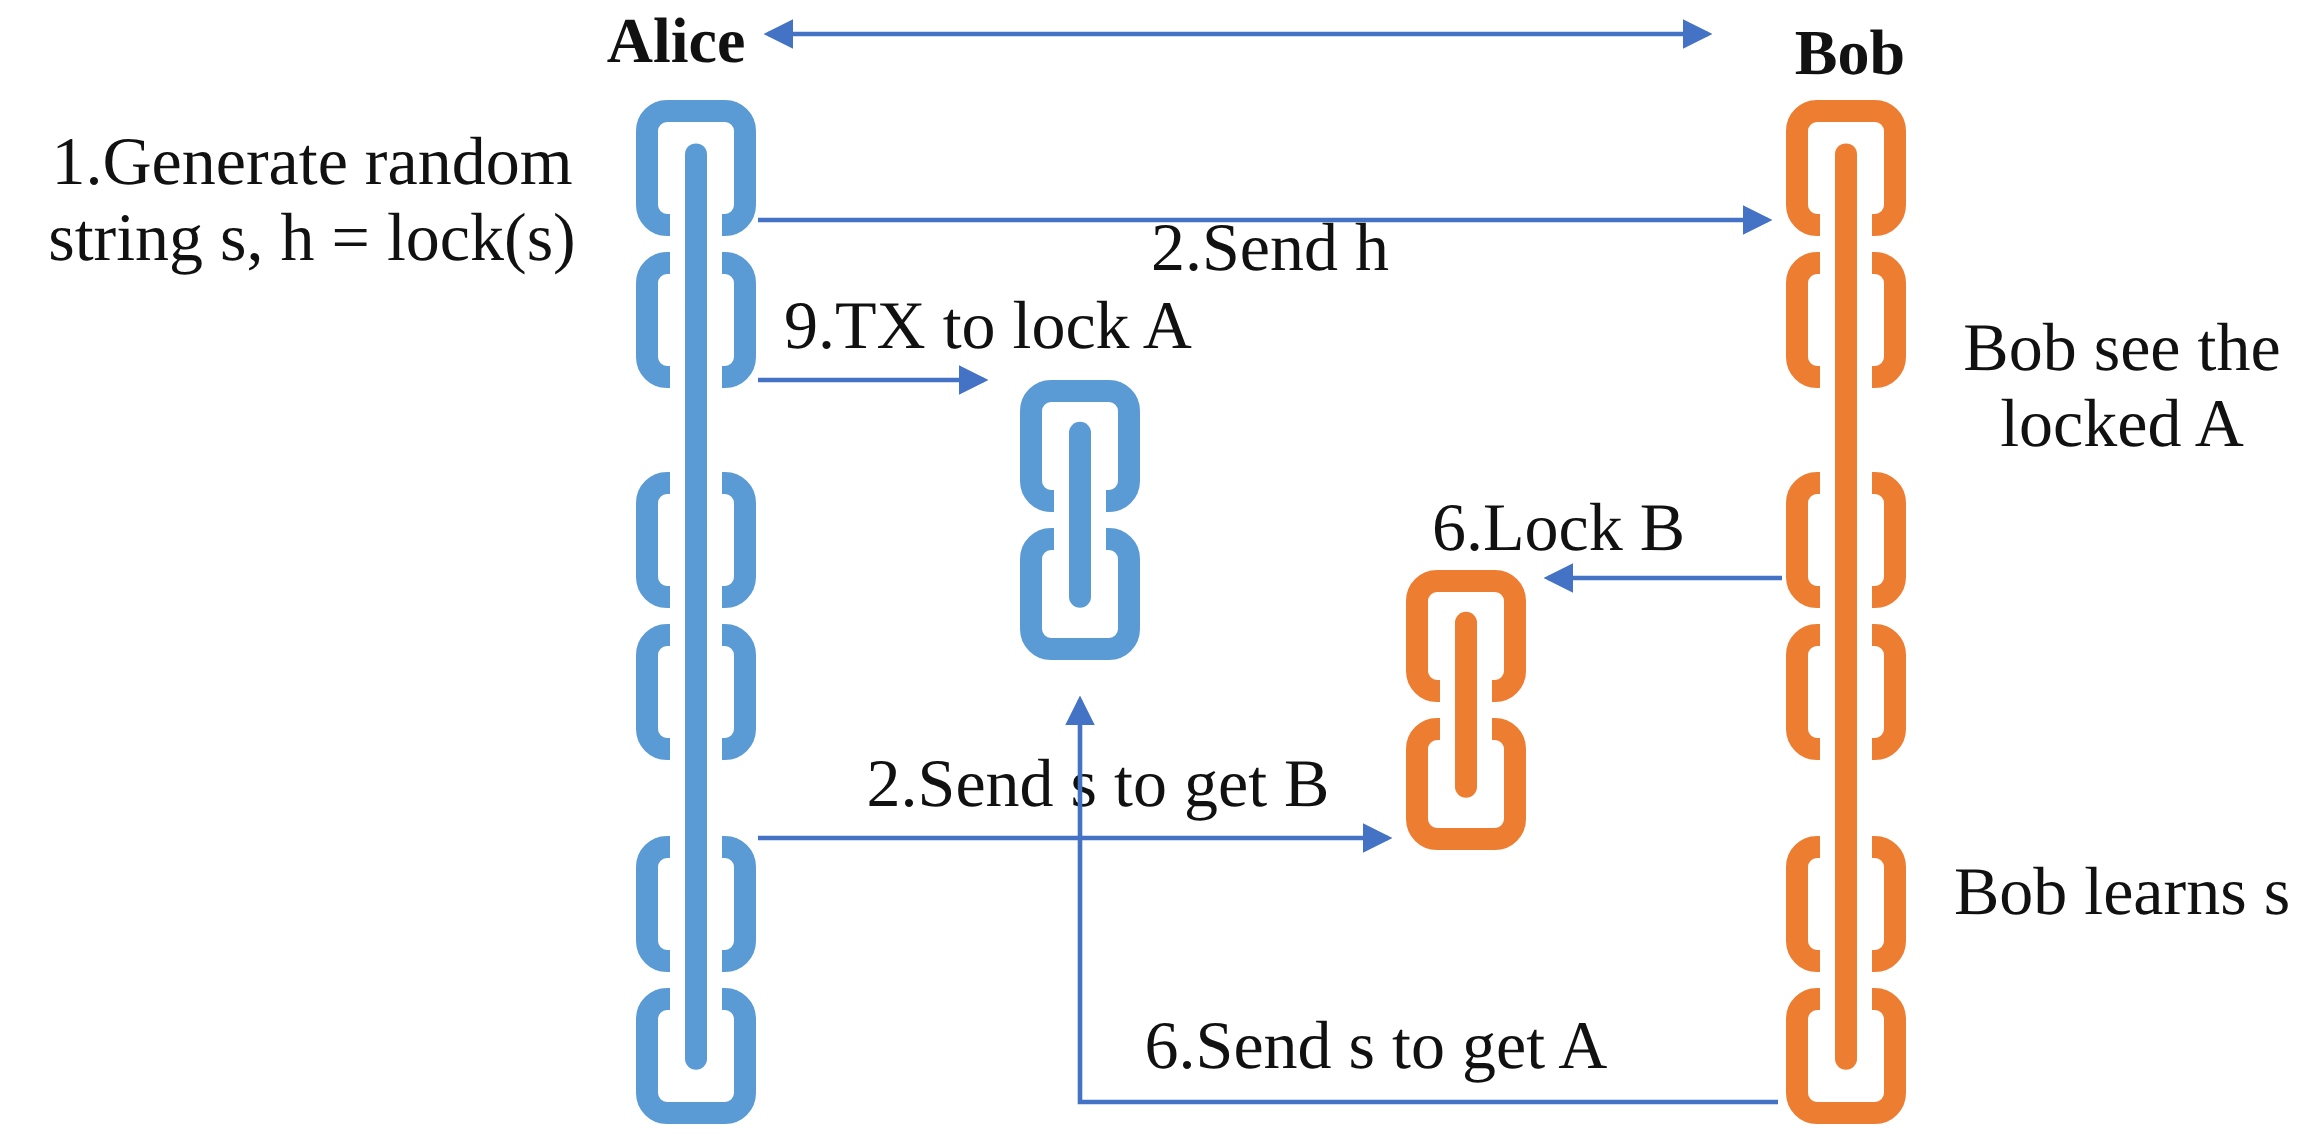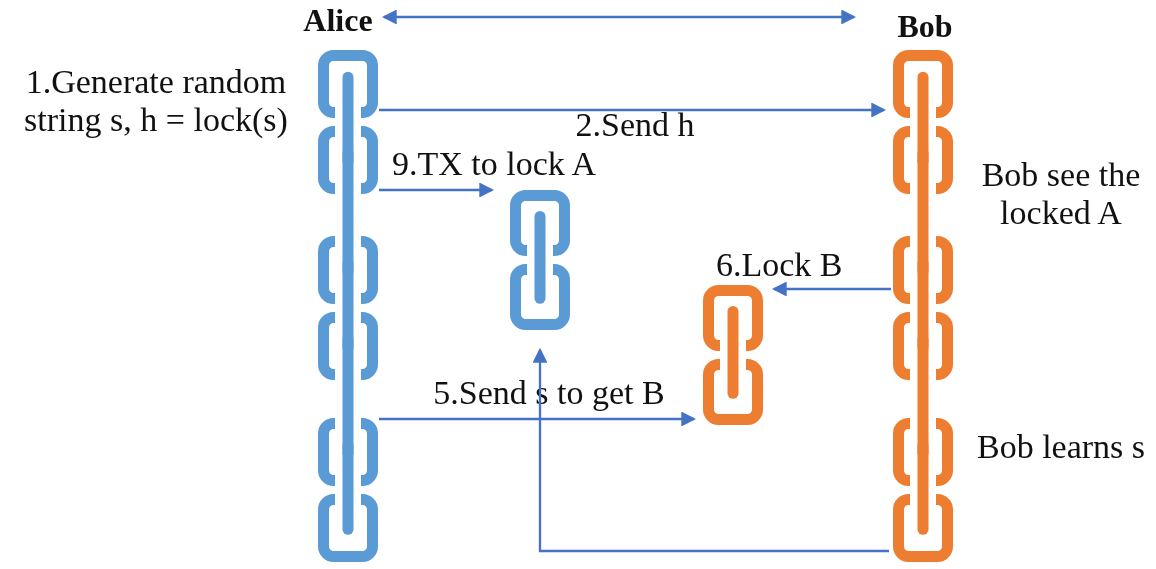--- a/index.html
+++ b/index.html
@@ -54,22 +54,23 @@
     <div>1.Generate random</div>
     <div>string s, h = lock(s)</div>
   </div>
 
   <div class="abs lbl center" style="left:510px;top:64px;width:250px;margin-top:40px;">2.Send h</div>
 
   <div class="abs lbl" style="left:392px;top:143px;">9.TX to lock A</div>
 
   <div class="abs lbl" style="left:716px;top:244px;">6.Lock B</div>
 
-  <div class="abs lbl center" style="left:416px;top:372px;width:266px;">5.Send s to get B</div>
+  <div class="abs lbl center" style="left:416px;top:372px;width:266px;">2.Send s to get B</div>
 
+  <div class="abs lbl center" style="left:550px;top:503px;width:276px;">6.Send s to get A</div>
 
   <div class="abs lbl center multiline" style="left:966px;top:156px;width:190px;">
     <div>Bob see the</div>
     <div>locked A</div>
   </div>
 
   <div class="abs lbl center" style="left:966px;top:426px;width:190px;">Bob learns s</div>
 
   <div class="chain" style="left:318px;top:50px;"><svg width="60" height="512" viewBox="0 0 60 512" xmlns="http://www.w3.org/2000/svg">
         <rect x="5.5" y="5.5" width="49" height="57" rx="10" fill="none" stroke="#5B9BD5" stroke-width="11"></rect>

